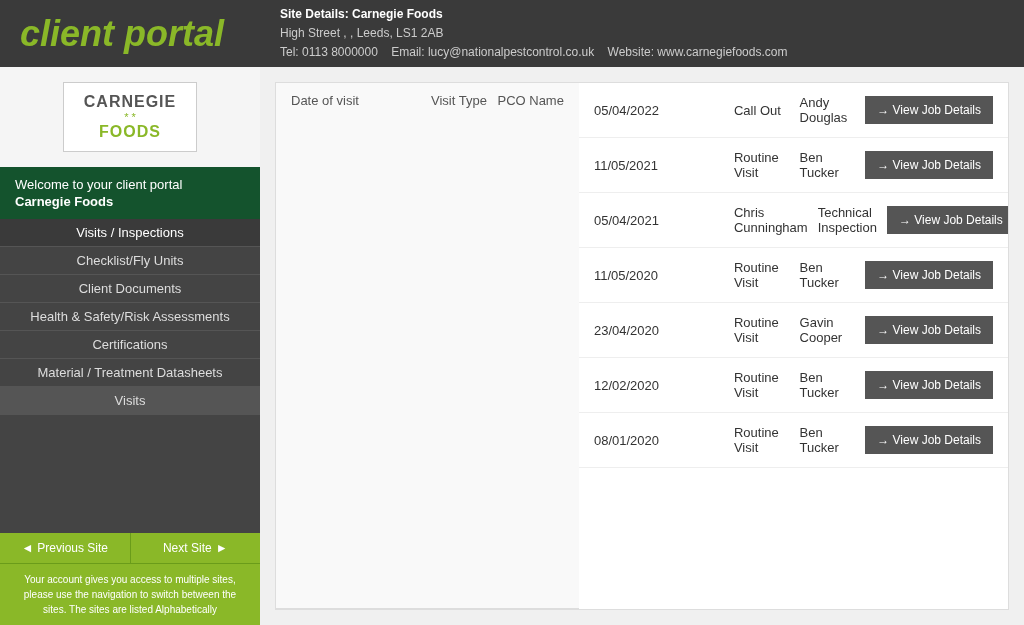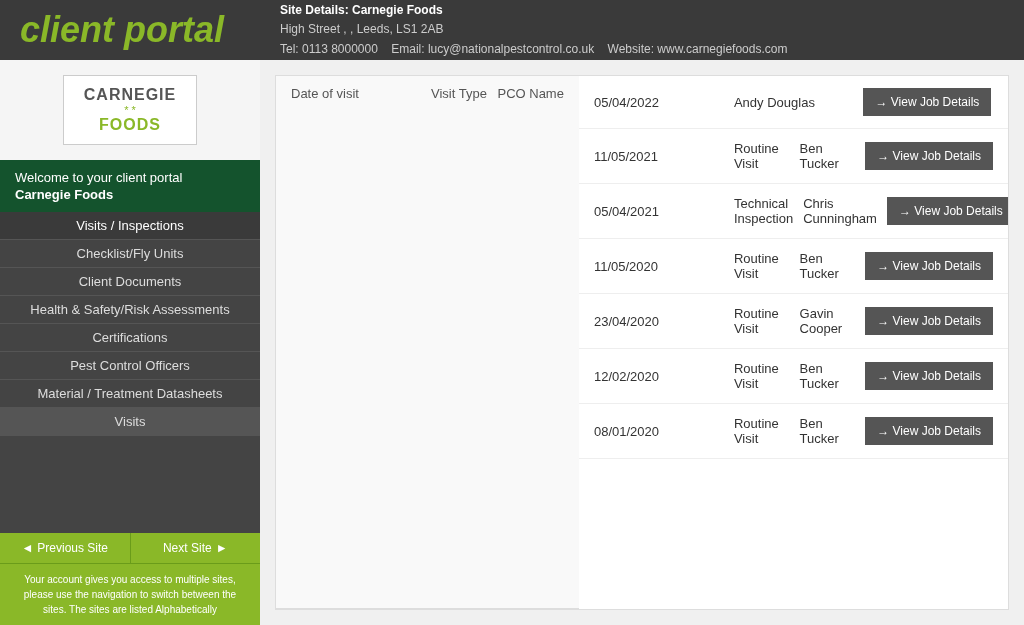--- a/index.html
+++ b/index.html
@@ -4,21 +4,21 @@
   <style>
     * { box-sizing: border-box; margin: 0; padding: 0; }
     body { font-family: Arial, sans-serif; font-size: 13px; display: flex; flex-direction: column; height: 625px; width: 1024px; overflow: hidden; background: #f0f0f0; }
 
     
     .header-top {
       background: #3a3a3a;
       color: white;
       display: flex;
       align-items: center;
-      height: 60px;
+      height: 67px;
       padding: 0 20px;
     }
     .header-title {
       font-size: 36px;
       font-weight: bold;
       color: #8ab828;
       font-style: italic;
       width: 260px;
       flex-shrink: 0;
     }
@@ -235,21 +235,20 @@
       <div class="welcome-line">Welcome to your client portal</div>
       <div class="client-name">Carnegie Foods</div>
     </div>
 
     <div class="nav-menu" id="nav-menu">
         <div class="nav-item active">Visits / Inspections</div>
         <div class="nav-item">Checklist/Fly Units</div>
         <div class="nav-item">Client Documents</div>
         <div class="nav-item">Health &amp; Safety/Risk Assessments</div>
         <div class="nav-item">Certifications</div>
-        <div class="nav-item">Pest Control Officers</div>
         <div class="nav-item">Material / Treatment Datasheets</div>
         <div class="nav-item logout">Visits</div>
       </div>
 
     <div class="sidebar-footer">
       <div class="nav-arrows">
         <div class="nav-arrow-btn">
           <span>◄</span>
           <span>Previous Site</span>
         </div>
@@ -267,37 +266,38 @@
     <div class="visits-table-container">
       <div class="table-header" id="table-header">
           <div>Date of visit</div>
           <div>Visit Type</div>
           <div>PCO Name</div>
           <div></div>
         </div>
       <div class="table-body" id="table-body">
           <div class="table-row">
             <div class="table-cell">05/04/2022</div>
+            <div class="table-cell">Call Out</div>
             <div class="table-cell">Andy Douglas</div>
             <div>
               <button class="view-job-btn">→ View Job Details</button>
             </div>
           </div>
           <div class="table-row">
             <div class="table-cell">11/05/2021</div>
             <div class="table-cell">Routine Visit</div>
             <div class="table-cell">Ben Tucker</div>
             <div>
               <button class="view-job-btn">→ View Job Details</button>
             </div>
           </div>
           <div class="table-row">
             <div class="table-cell">05/04/2021</div>
+            <div class="table-cell">Chris Cunningham</div>
             <div class="table-cell">Technical Inspection</div>
-            <div class="table-cell">Chris Cunningham</div>
             <div>
               <button class="view-job-btn">→ View Job Details</button>
             </div>
           </div>
           <div class="table-row">
             <div class="table-cell">11/05/2020</div>
             <div class="table-cell">Routine Visit</div>
             <div class="table-cell">Ben Tucker</div>
             <div>
               <button class="view-job-btn">→ View Job Details</button>

